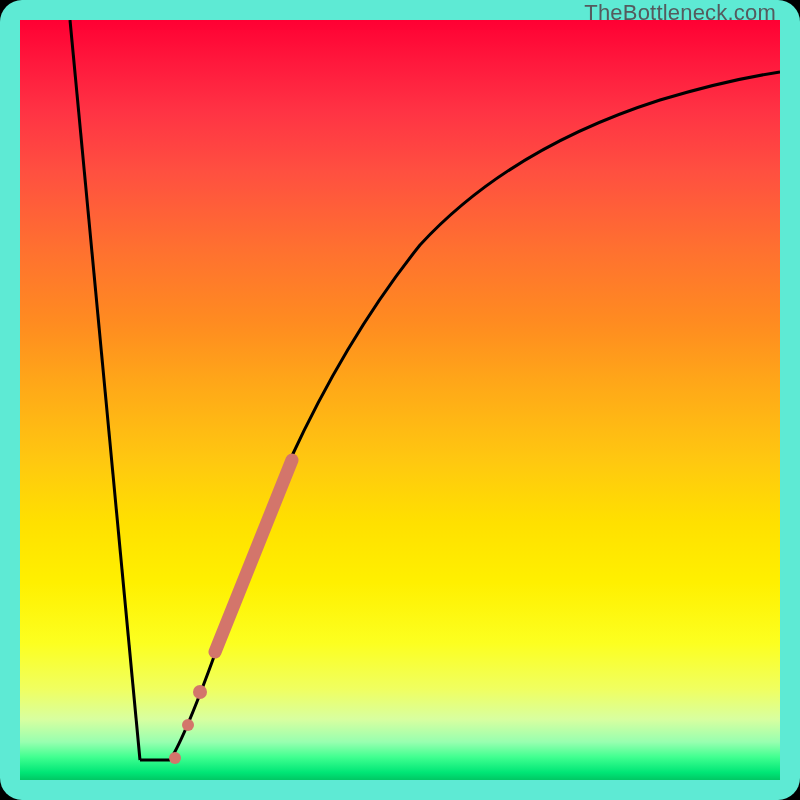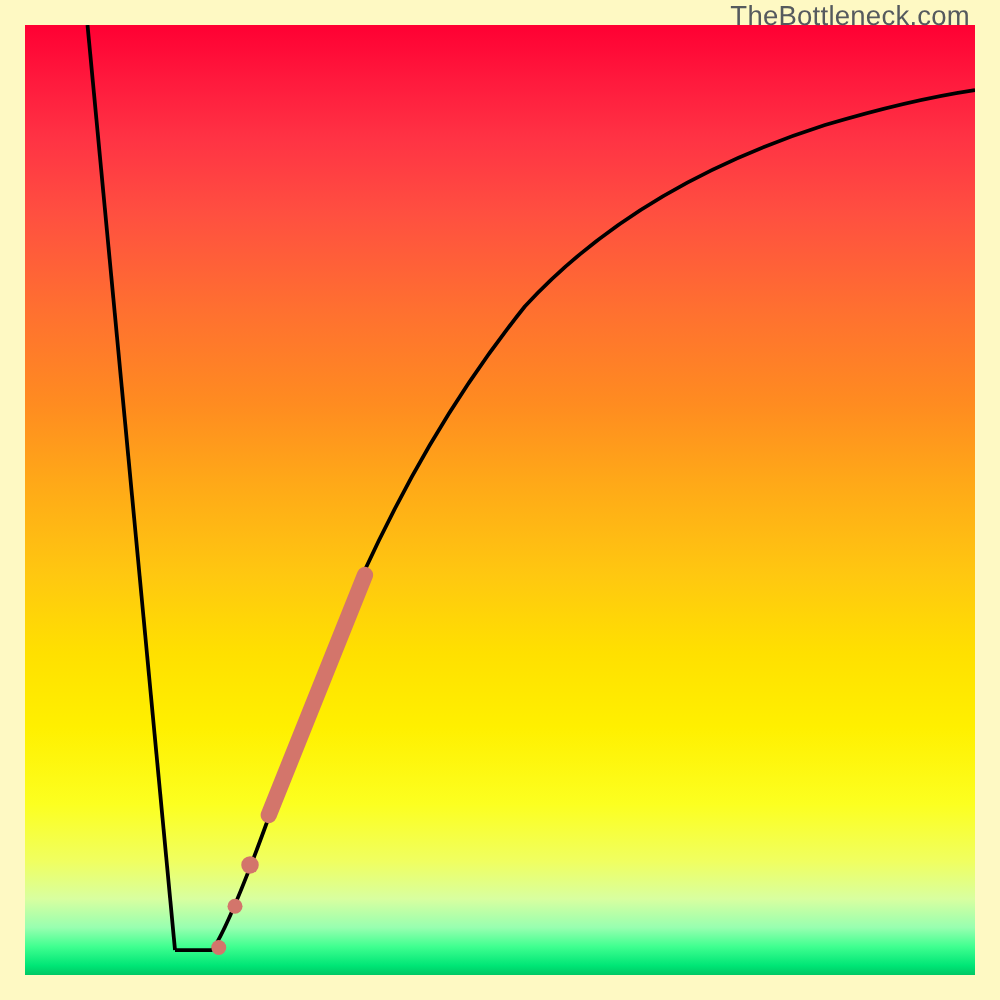--- a/index.html
+++ b/index.html
@@ -7,21 +7,22 @@
     padding: 0;
     width: 800px;
     height: 800px;
     overflow: hidden;
     background: #000;
     font-family: Arial, Helvetica, sans-serif;
   }
   .frame {
     position: absolute;
     inset: 0;
-    background: #fef9c3;
+    background: #5eead4;
+    border-radius: 22px;
   }
   .plot {
     position: absolute;
     left: 20px;
     top: 20px;
     width: 760px;
     height: 760px;
     overflow: hidden;
   }
   .gradient {

